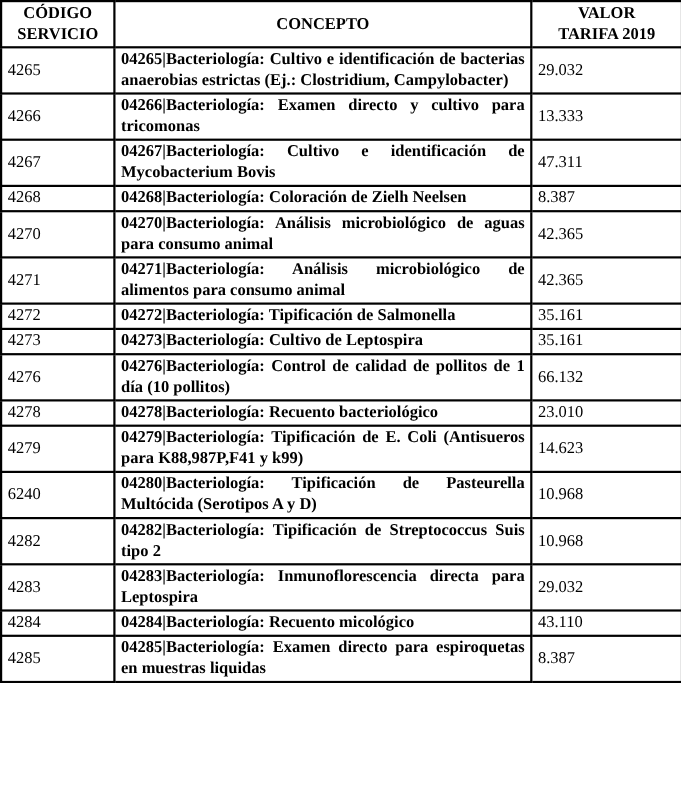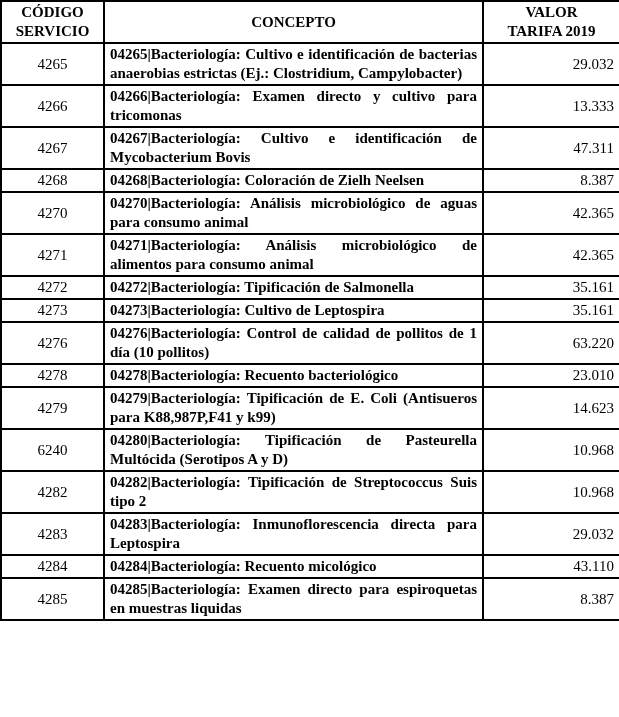--- a/index.html
+++ b/index.html
@@ -26,28 +26,27 @@
     vertical-align: middle;
     overflow-wrap: break-word;
   }
   th.hdr {
     font-weight: bold;
     text-align: center;
     padding: 2px 4px;
   }
   th.hdr .hdr-line { display: block; }
   td.code-col {
-    text-align: center;
   }
   td.concept-col {
     text-align: justify;
     font-weight: bold;
   }
   td.value-col {
-    text-align: right;
+    text-align: left;
   }
 </style>
 </head>
 <body>
 
 <table class="tariff">
   <colgroup>
     <col style="width:103px">
     <col style="width:379px">
     <col style="width:137px">
@@ -114,21 +113,21 @@
     <td class="code-col">4273</td>
     <td class="concept-col">04273|Bacteriología: Cultivo de Leptospira</td>
     <td class="value-col">35.161</td>
   </tr>
 
 
 
   <tr>
     <td class="code-col">4276</td>
     <td class="concept-col">04276|Bacteriología: Control de calidad de pollitos de 1 día (10 pollitos)</td>
-    <td class="value-col">63.220</td>
+    <td class="value-col">66.132</td>
   </tr>
 
 
   <tr>
     <td class="code-col">4278</td>
     <td class="concept-col">04278|Bacteriología: Recuento bacteriológico</td>
     <td class="value-col">23.010</td>
   </tr>
 
   <tr>

